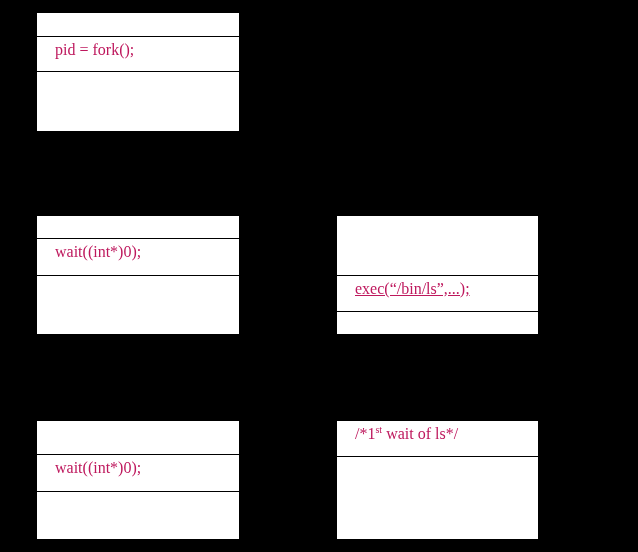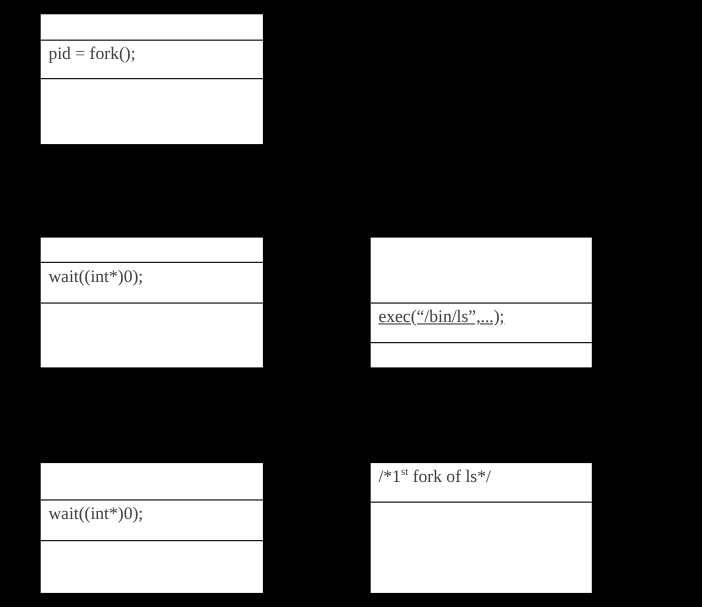--- a/index.html
+++ b/index.html
@@ -18,22 +18,22 @@
   .row{
     box-sizing:content-box;
     border-bottom:1px solid #000000;
     overflow:hidden;
   }
   .row.last{border-bottom:none;}
   .code{
     font-family:"Liberation Serif", serif;
     font-size:16px;
     line-height:19px;
-    color:#404040;
-    padding:3px 2px 0 7px;
+    color:#be185d;
+    padding:3px 2px 0 18px;
     white-space:pre;
   }
   .code sup{
     font-size:10px;
     line-height:0;
   }
 </style>
 </head>
 <body>
 
@@ -57,17 +57,17 @@
     <div class="row last" style="height:22px;"></div>
   </div>
 
   <div class="box" style="left:37px;top:421px;width:202px;height:118px;">
     <div class="row" style="height:33px;"></div>
     <div class="row code" style="height:33px;"><span>wait((int*)0);</span></div>
     <div class="row last" style="height:47px;"></div>
   </div>
 
   <div class="box" style="left:337px;top:421px;width:201px;height:118px;">
-    <div class="row code" style="height:32px;"><span>/*1</span><sup>st</sup><span> fork of ls*/</span></div>
+    <div class="row code" style="height:32px;"><span>/*1</span><sup>st</sup><span> wait of ls*/</span></div>
     <div class="row last" style="height:82px;"></div>
   </div>
 
 </div>
 
 </body></html>

